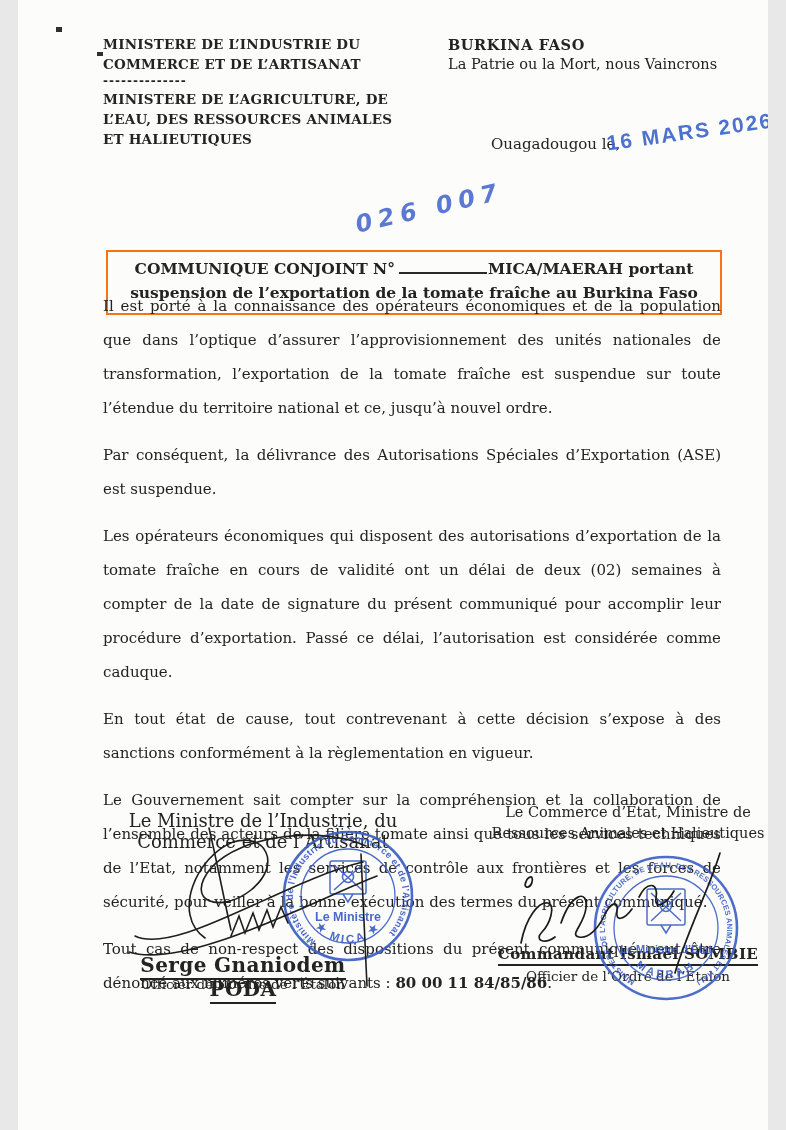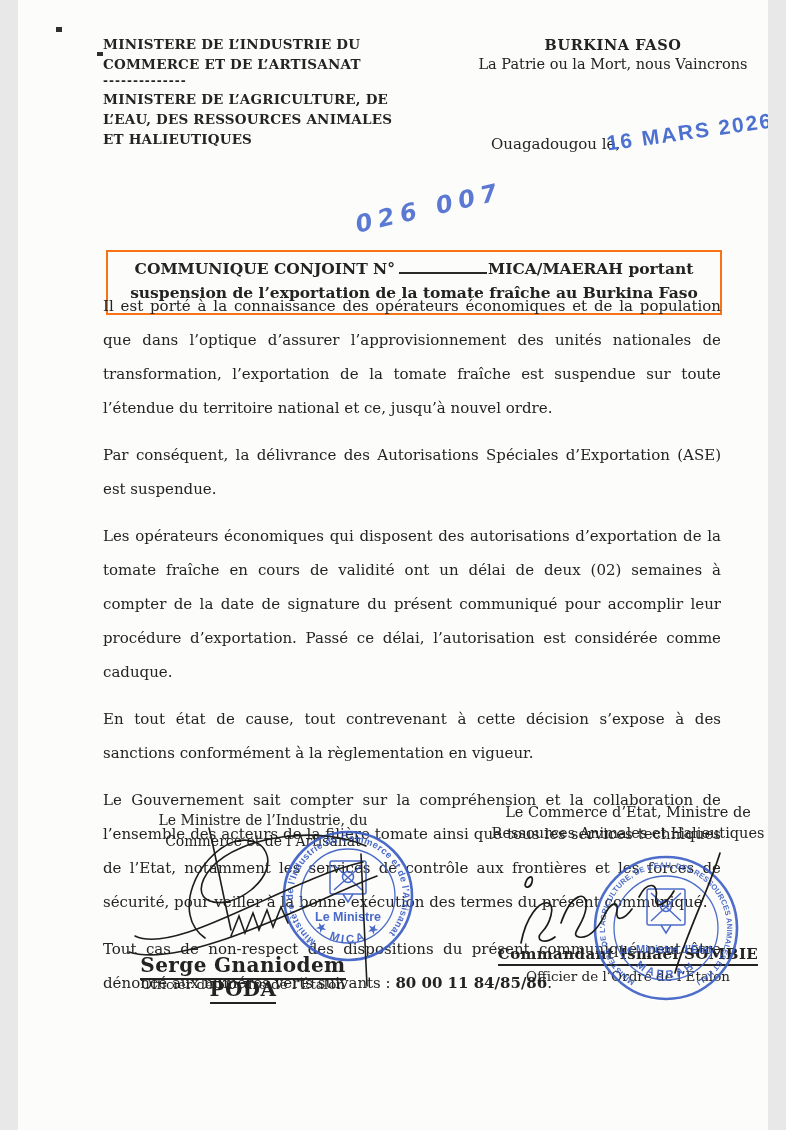--- a/index.html
+++ b/index.html
@@ -4,21 +4,21 @@
 <style>
   html,body{margin:0;padding:0;background:#e8e8e8;}
   .page{position:relative;width:750px;height:1130px;background:#fcfcfa;
         font-family:"DejaVu Serif",serif;color:#232323;overflow:hidden;margin:0 auto;}
 
   .artifact{position:absolute;background:#2f2f2f;}
 
   .letterhead-left{position:absolute;left:85px;top:34px;width:345px;
         font-weight:bold;font-size:13.5px;line-height:20px;letter-spacing:.2px;}
   .divider{font-size:12px;line-height:15px;letter-spacing:1px;font-weight:bold;}
-  .letterhead-right{position:absolute;left:430px;top:36px;width:330px;text-align:center;font-size:14.5px;}
+  .letterhead-right{position:absolute;left:430px;top:36px;width:330px;text-align:left;font-size:14.5px;}
   .country{font-weight:bold;letter-spacing:.6px;}
   .motto{margin-top:3px;}
 
   .dateline-label{position:absolute;left:473px;top:135px;font-size:15px;}
   .date-stamp{position:absolute;left:588px;top:120px;color:#3f66cc;
         font-family:"Liberation Sans",sans-serif;font-weight:bold;font-size:21px;
         letter-spacing:2px;transform:rotate(-8deg);opacity:.92;white-space:nowrap;}
 
   .title-box{position:absolute;left:88px;top:206px;width:606px;border:2px solid #f97316;
         padding:5px 3px 8px;text-align:center;font-weight:bold;font-size:15.5px;line-height:24px;margin-top:44px;}
@@ -26,21 +26,21 @@
   .handwritten-number{position:absolute;left:336px;top:194px;color:#3f63cc;
         font-family:"DejaVu Sans",sans-serif;font-style:italic;font-weight:bold;
         font-size:24px;letter-spacing:6px;transform:rotate(-13deg);opacity:.85;white-space:nowrap;z-index:4;}
 
   .body-text{position:absolute;left:85px;top:289px;width:618px;font-size:15px;
         line-height:34px;text-align:justify;}
   .body-text p{margin:0 0 13px 0;}
   .phone{font-weight:bold;}
 
   .sig-title-left{position:absolute;left:100px;top:810px;width:290px;text-align:center;
-        font-size:14px;line-height:21px;z-index:2;}
+        font-size:18px;line-height:21px;z-index:2;}
   .sig-title-right{position:absolute;left:450px;top:802px;width:320px;text-align:center;
         font-size:14.5px;line-height:21px;z-index:2;}
 
   .stamp-left{position:absolute;left:262px;top:828px;width:136px;height:136px;opacity:.92;z-index:5;}
   .stamp-right{position:absolute;left:573px;top:853px;width:150px;height:150px;opacity:.9;z-index:5;}
 
   .sig-left{position:absolute;left:95px;top:818px;width:272px;height:176px;z-index:6;}
   .sig-right{position:absolute;left:495px;top:845px;width:232px;height:132px;z-index:6;}
 
   .name-left{position:absolute;left:108px;top:953px;width:234px;text-align:center;

